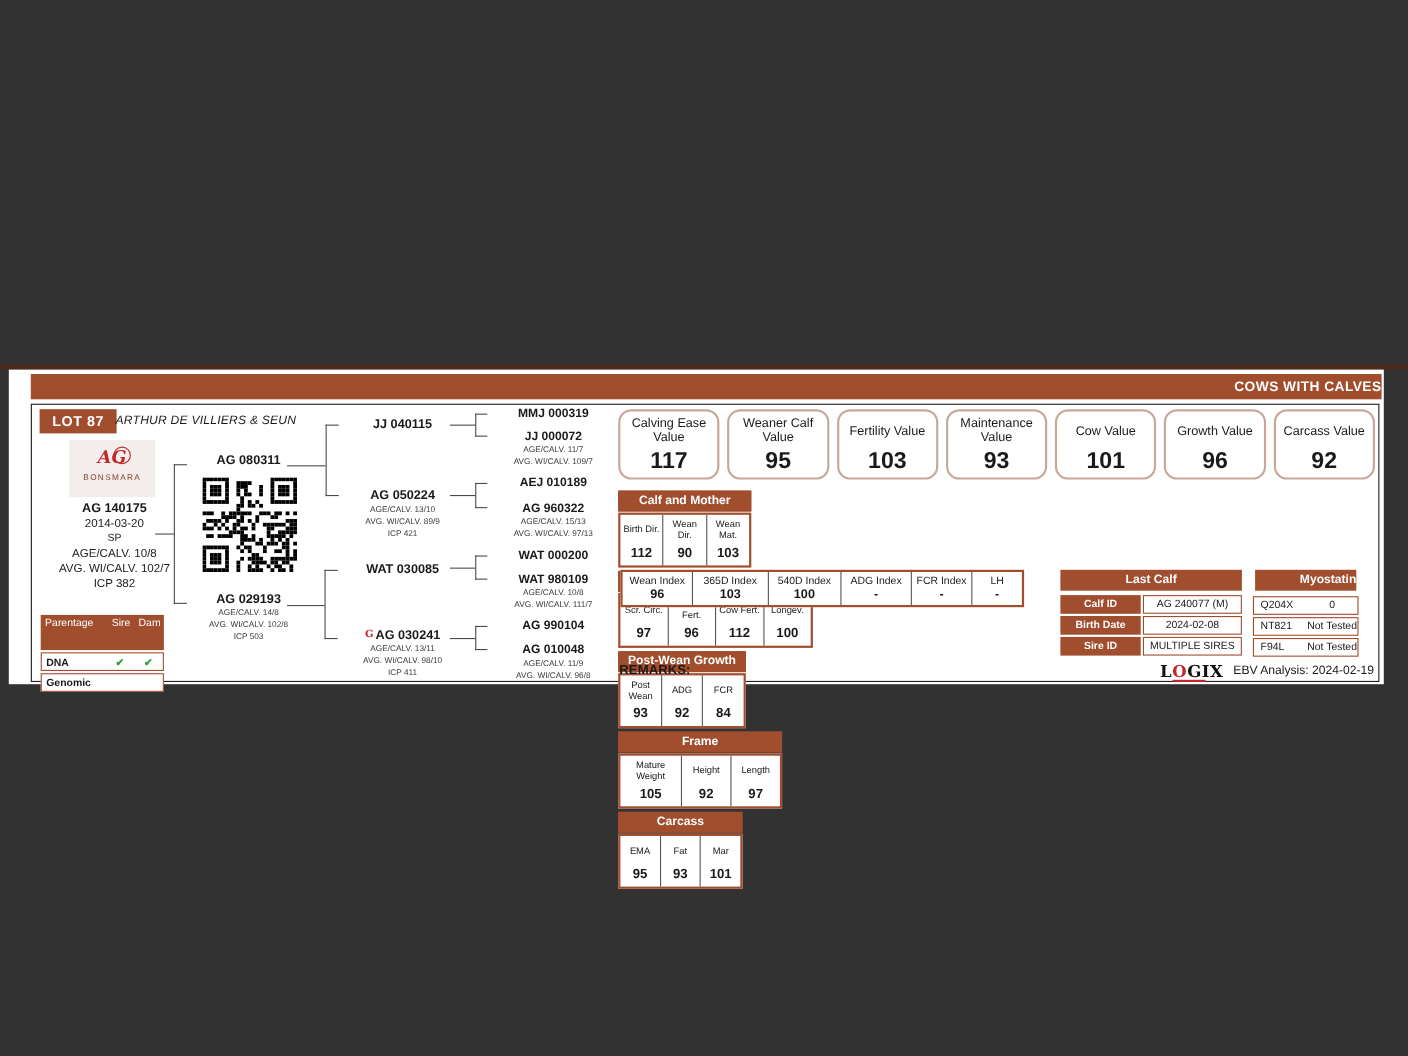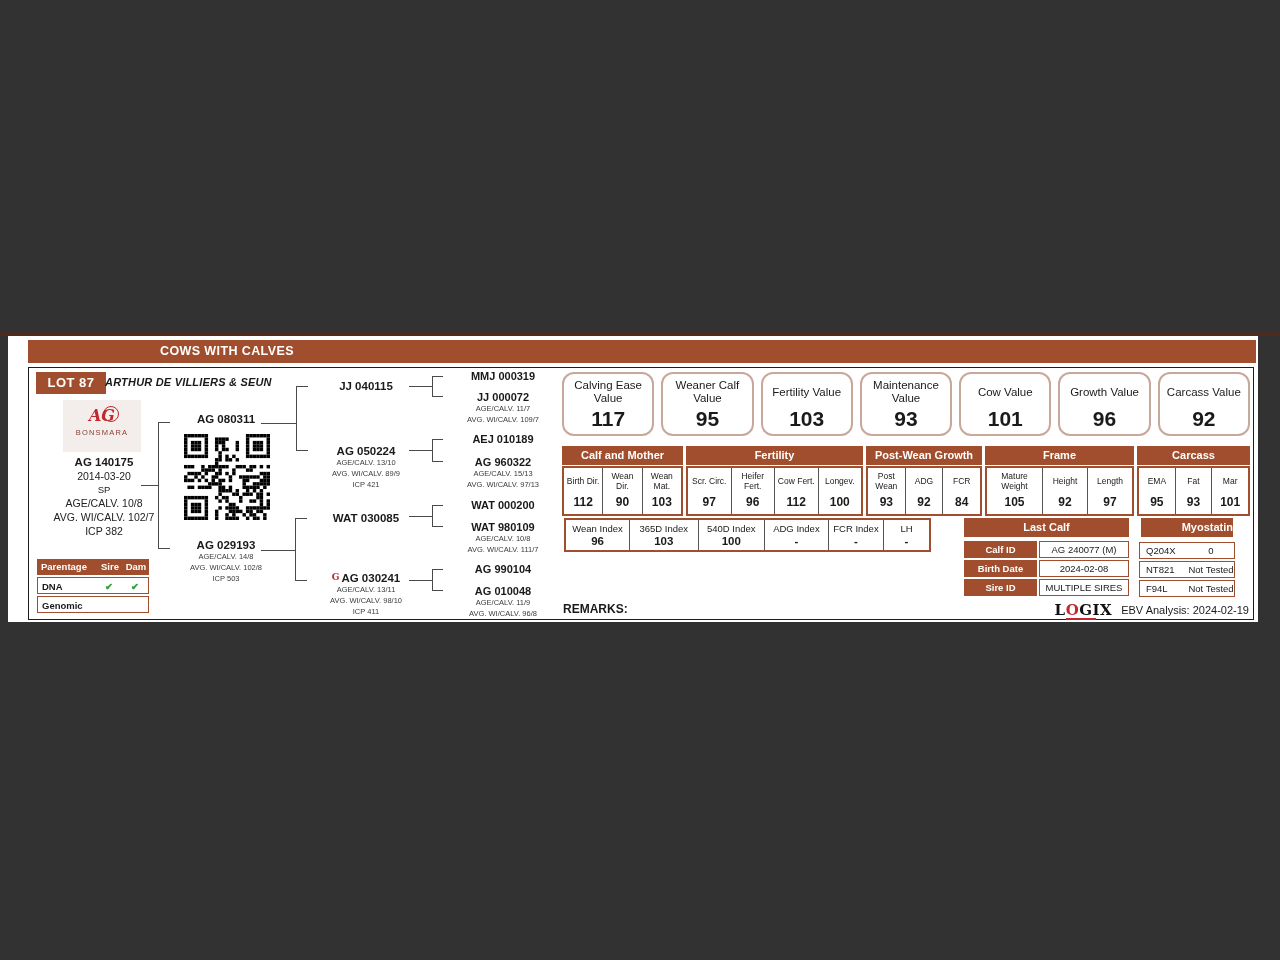--- a/index.html
+++ b/index.html
@@ -8,42 +8,42 @@
     background:#323232;
     font-family:"Liberation Sans", sans-serif;
     color:#1a1a1a;
     -webkit-font-smoothing:antialiased;
   }
   .top-strip{position:absolute;left:0;top:331px;width:1280px;height:5px;background:#4c2b1f;}
   .page{position:absolute;left:8px;top:336px;width:1250px;height:286px;background:#ffffff;}
   .section-bar{
     position:absolute;left:20px;top:4px;width:1228px;height:23px;
     background:#a04e2e;color:#fff;font-size:12.5px;font-weight:bold;
-    line-height:23px;padding-left:132px;box-sizing:border-box;letter-spacing:.4px;
+    line-height:23px;padding-left:132px;box-sizing:border-box;letter-spacing:.4px;text-align:right;
   }
   .lot-card{
     position:absolute;left:20px;top:31px;width:1226px;height:253px;
     border:1.5px solid #1c1c1c;box-sizing:border-box;background:#fff;
   }
   .lot-badge{
     position:absolute;left:7px;top:4px;width:70px;height:22px;background:#a04e2e;
     color:#fff;font-weight:bold;font-size:13px;text-align:center;line-height:22px;letter-spacing:.5px;
   }
-  .owner{position:absolute;left:76px;top:8px;font-size:11px;font-weight:bold;font-style:italic;letter-spacing:.2px;}
+  .owner{position:absolute;left:76px;top:8px;font-size:11px;font-weight:normal;font-style:italic;letter-spacing:.2px;}
   .brand-card{position:absolute;left:34px;top:32px;width:78px;height:52px;background:#f3eeec;text-align:center;}
   .monogram{position:relative;display:inline-block;margin-top:7px;font-family:"DejaVu Serif",serif;font-style:italic;font-weight:bold;color:#c1272d;font-size:16px;line-height:18px;}
   .monogram::after{content:"";position:absolute;right:-4px;top:-1px;width:14px;height:14px;border:1.5px solid #c1272d;border-radius:50%;}
   .brand-name{font-size:7.5px;letter-spacing:1.2px;color:#8a4135;margin-top:3px;}
   .animal-block{position:absolute;left:2px;top:88px;width:146px;text-align:center;}
   .animal-id{font-size:11.5px;font-weight:bold;}
   .animal-line{font-size:10.5px;margin-top:2px;color:#222;}
   .animal-line.small{font-size:9.5px;}
   
   .parentage{position:absolute;left:8px;top:191px;width:112px;}
-  .parentage-head{display:flex;background:#a04e2e;color:#fff;font-weight:bold;font-size:9.5px;height:16px;line-height:16px;}
+  .parentage-head{display:flex;background:#a04e2e;color:#fff;font-weight:normal;font-size:9.5px;height:32px;line-height:16px;}
   .parentage-head .t{flex:1;padding-left:4px;}
   .parentage-head .c{width:26px;text-align:center;}
   .parentage-row{display:flex;height:17px;line-height:17px;border:1px solid #a04e2e;margin-top:2px;font-size:9.5px;background:#fff;box-sizing:border-box;}
   .parentage-row .t{flex:1;padding-left:4px;font-weight:bold;}
   .parentage-row .c{width:26px;text-align:center;color:#2e9f3c;font-weight:bold;}
   
   .qr{position:absolute;left:155px;top:66px;width:86px;height:86px;}
   
   .node{position:absolute;width:140px;text-align:center;}
   .node .nid{font-size:11.5px;font-weight:bold;white-space:nowrap;}
@@ -52,21 +52,21 @@
   .merit{color:#c1272d;font-family:"DejaVu Serif",serif;font-weight:bold;font-size:9px;margin-right:2px;vertical-align:2px;}
   
   .br{position:absolute;border-left:1.5px solid #4a4a4a;border-top:1.5px solid #4a4a4a;border-bottom:1.5px solid #4a4a4a;box-sizing:border-box;}
   .stub{position:absolute;border-top:1.5px solid #4a4a4a;}
   
   .values-row{position:absolute;left:533px;top:4px;width:688px;display:flex;gap:7px;}
   .vbox{flex:1;height:64px;border:2px solid #c9a89c;border-radius:12px;background:#fff;text-align:center;box-sizing:border-box;}
   .vbox .vlabel{height:30px;display:flex;align-items:center;justify-content:center;font-size:11.5px;line-height:13px;font-weight:500;margin-top:3px;}
   .vbox .vnum{font-size:21px;font-weight:bold;line-height:24px;}
   
-  .ebv{position:absolute;left:533px;top:78px;display:flex;gap:3px;}
+  .ebv{position:absolute;left:533px;top:78px;display:flex;gap:3px;flex-direction:column;}
   .ebv-group{display:flex;flex-direction:column;}
   .ebv-head{background:#a04e2e;border:1px solid #a04e2e;color:#fff;font-size:11px;font-weight:bold;text-align:center;height:17px;line-height:17px;}
   .ebv-cells{display:flex;border:2px solid #a04e2e;background:#fff;height:46px;margin-top:1px;box-sizing:content-box;}
   .ebv-cell{flex:1;text-align:center;display:flex;flex-direction:column;}
   .ebv-cell + .ebv-cell{border-left:1px solid #555;}
   .ebv-cell .cl{height:27px;display:flex;align-items:center;justify-content:center;font-size:8.5px;line-height:9.5px;padding:0 2px;}
   .ebv-cell .cv{font-size:12px;font-weight:bold;}
   
   .idx{position:absolute;left:535px;top:150px;width:367px;height:34px;border:2px solid #a04e2e;display:flex;background:#fff;box-sizing:border-box;}
   .idx-cell{text-align:center;padding-top:3px;box-sizing:border-box;}

